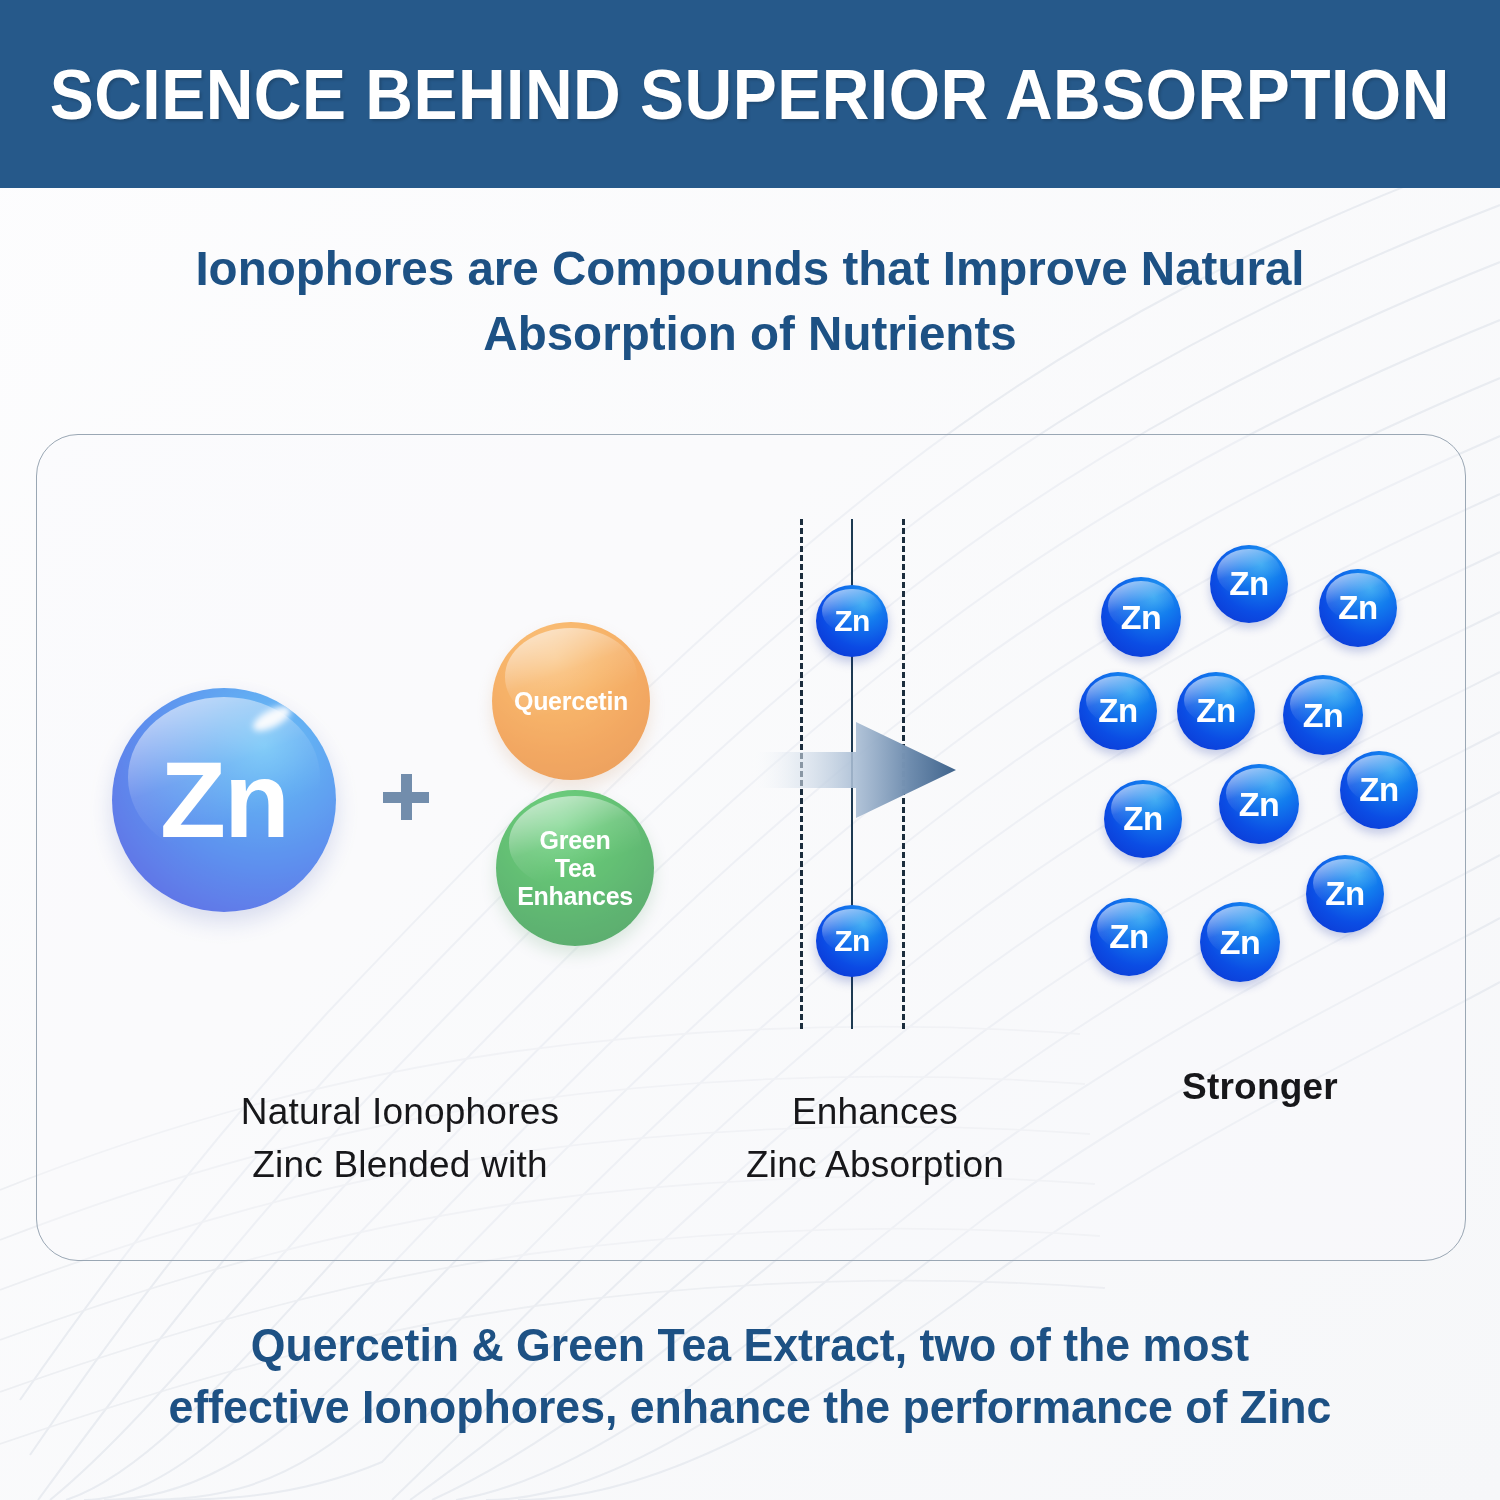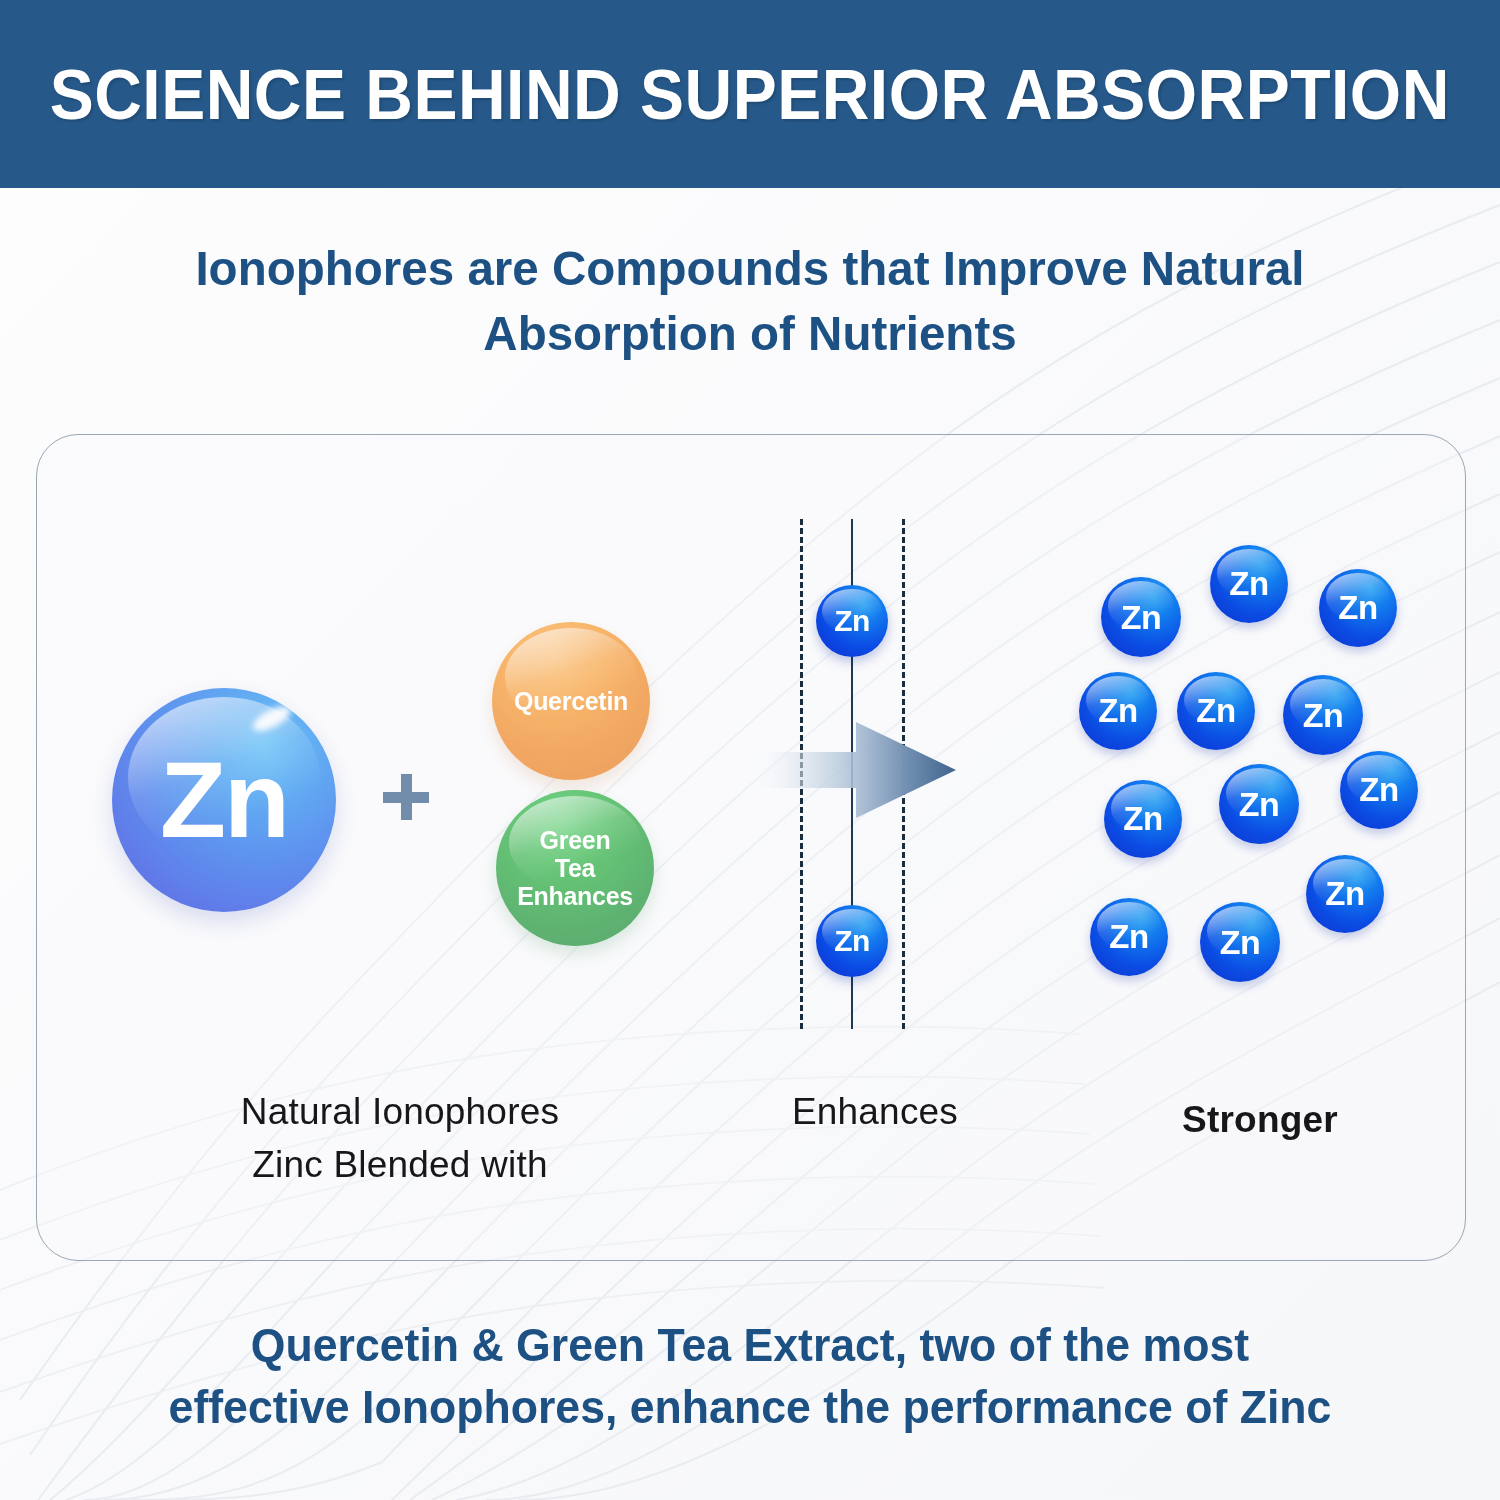--- a/index.html
+++ b/index.html
@@ -164,21 +164,21 @@
   .caption{
     position:absolute;
     text-align:center;
     color:#17171a;
     font-size:37px;
     font-weight:300;
     line-height:1.44;
     letter-spacing:0.2px;
     z-index:3;
   }
-  .caption .strong{ font-weight:bold;margin-top:33px; }
+  .caption .strong{ font-weight:bold; }
   .cap-1{ left:150px; top:1085px; width:500px; }
   .cap-2{ left:680px; top:1085px; width:390px; }
   .cap-3{ left:1040px; top:1060px; width:440px; }
 
   
   .footer{
     position:absolute; left:0; top:1315px; width:1500px;
     text-align:center;
     color:#1d5184;
     font-size:46px;
@@ -335,20 +335,21 @@
       <span class="lbl" style="font-size: 34px; letter-spacing: -0.5px;">Zn</span>
     </div>
   </div>
 
 <div class="caption cap-1">
   <div>Natural Ionophores</div>
   <div>Zinc Blended with</div>
 </div>
 <div class="caption cap-2">
   <div>Enhances</div>
+  <div>Zinc Absorption</div>
 </div>
 <div class="caption cap-3">
   <div class="strong">Stronger</div>
 </div>
 
 <div class="footer">
   <div>Quercetin &amp; Green Tea Extract, two of the most</div>
   <div>effective Ionophores, enhance the performance of Zinc</div>
 </div>
 

